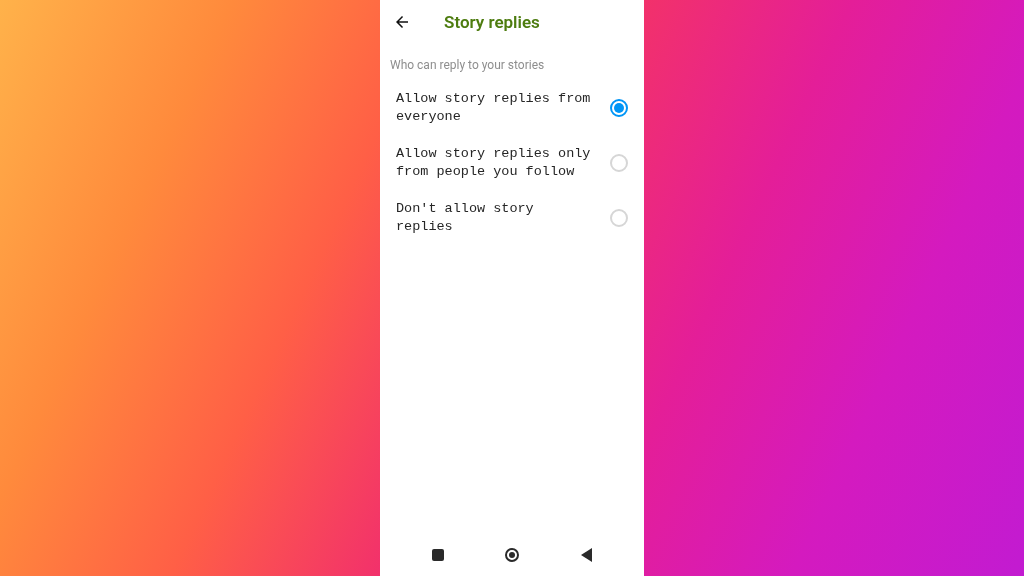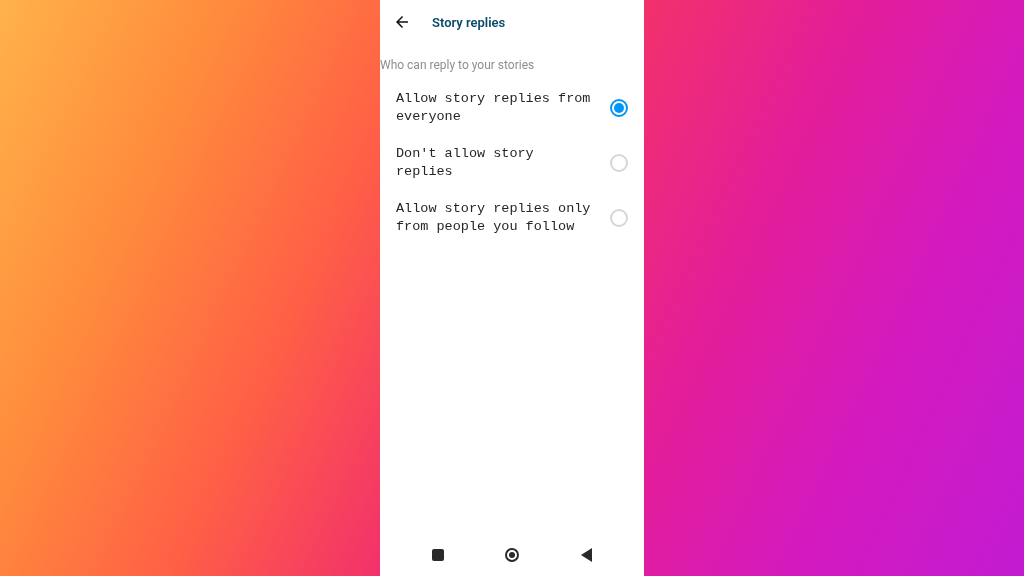--- a/index.html
+++ b/index.html
@@ -33,28 +33,29 @@
     padding: 0 12px;
     gap: 20px;
   }
   .back-btn {
     width: 20px; height: 20px;
     display: flex; align-items: center; justify-content: center;
     cursor: pointer;
   }
   .back-btn svg { width: 18px; height: 18px; }
   .title {
-    font-size: 13px;
+    font-size: 17px;
     font-weight: 600;
-    color: #0c4a6e;
+    color: #4d7c0f;
+    margin-left: 12px;
   }
   .section-label {
     color: #8e8e8e;
     font-size: 12px;
-    padding: 14px 16px 8px 0;
+    padding: 14px 16px 8px 10px;
   }
   .option {
     display: flex;
     align-items: center;
     justify-content: space-between;
     padding: 10px 16px;
     gap: 12px;
     cursor: pointer;
   }
   .option-label {
@@ -120,26 +121,26 @@
   </div>
 
   <div class="section-label">Who can reply to your stories</div>
 
   <div class="option">
     <div class="option-label">Allow story replies from everyone</div>
     <div class="radio selected"></div>
   </div>
 
   <div class="option">
-    <div class="option-label">Don't allow story replies</div>
+    <div class="option-label">Allow story replies only from people you follow</div>
     <div class="radio"></div>
   </div>
 
   <div class="option">
-    <div class="option-label">Allow story replies only from people you follow</div>
+    <div class="option-label">Don't allow story replies</div>
     <div class="radio"></div>
   </div>
 
   <div class="navbar">
     <div class="nav-btn">
       <div class="nav-square"></div>
     </div>
     <div class="nav-btn">
       <div class="nav-home"></div>
     </div>

